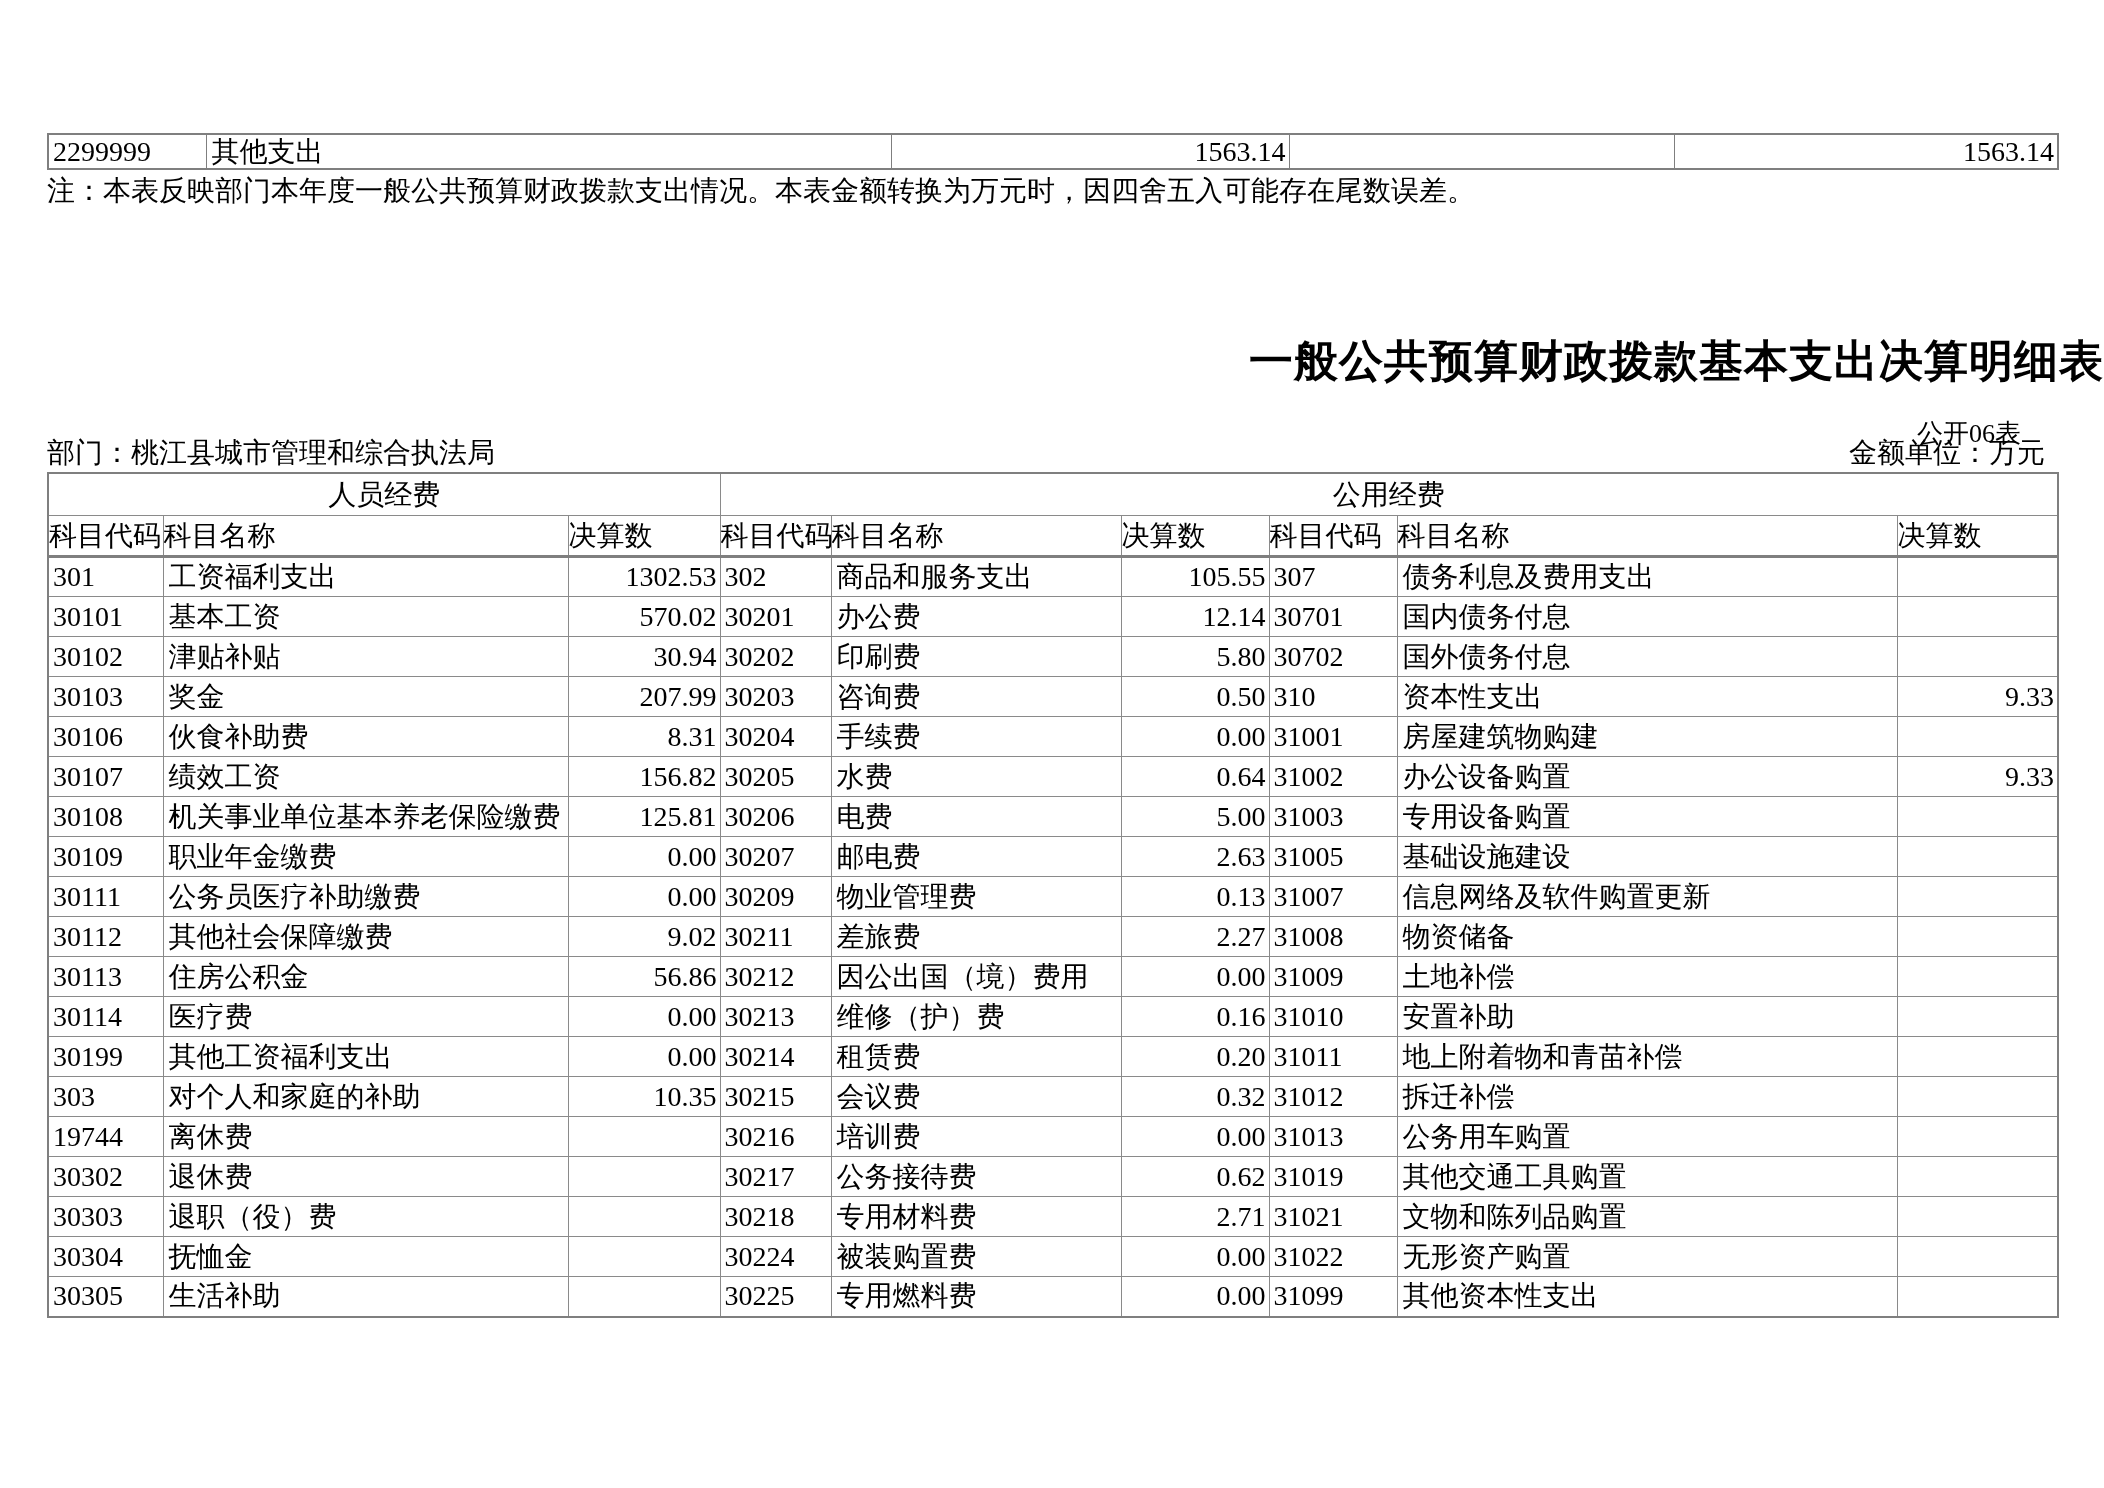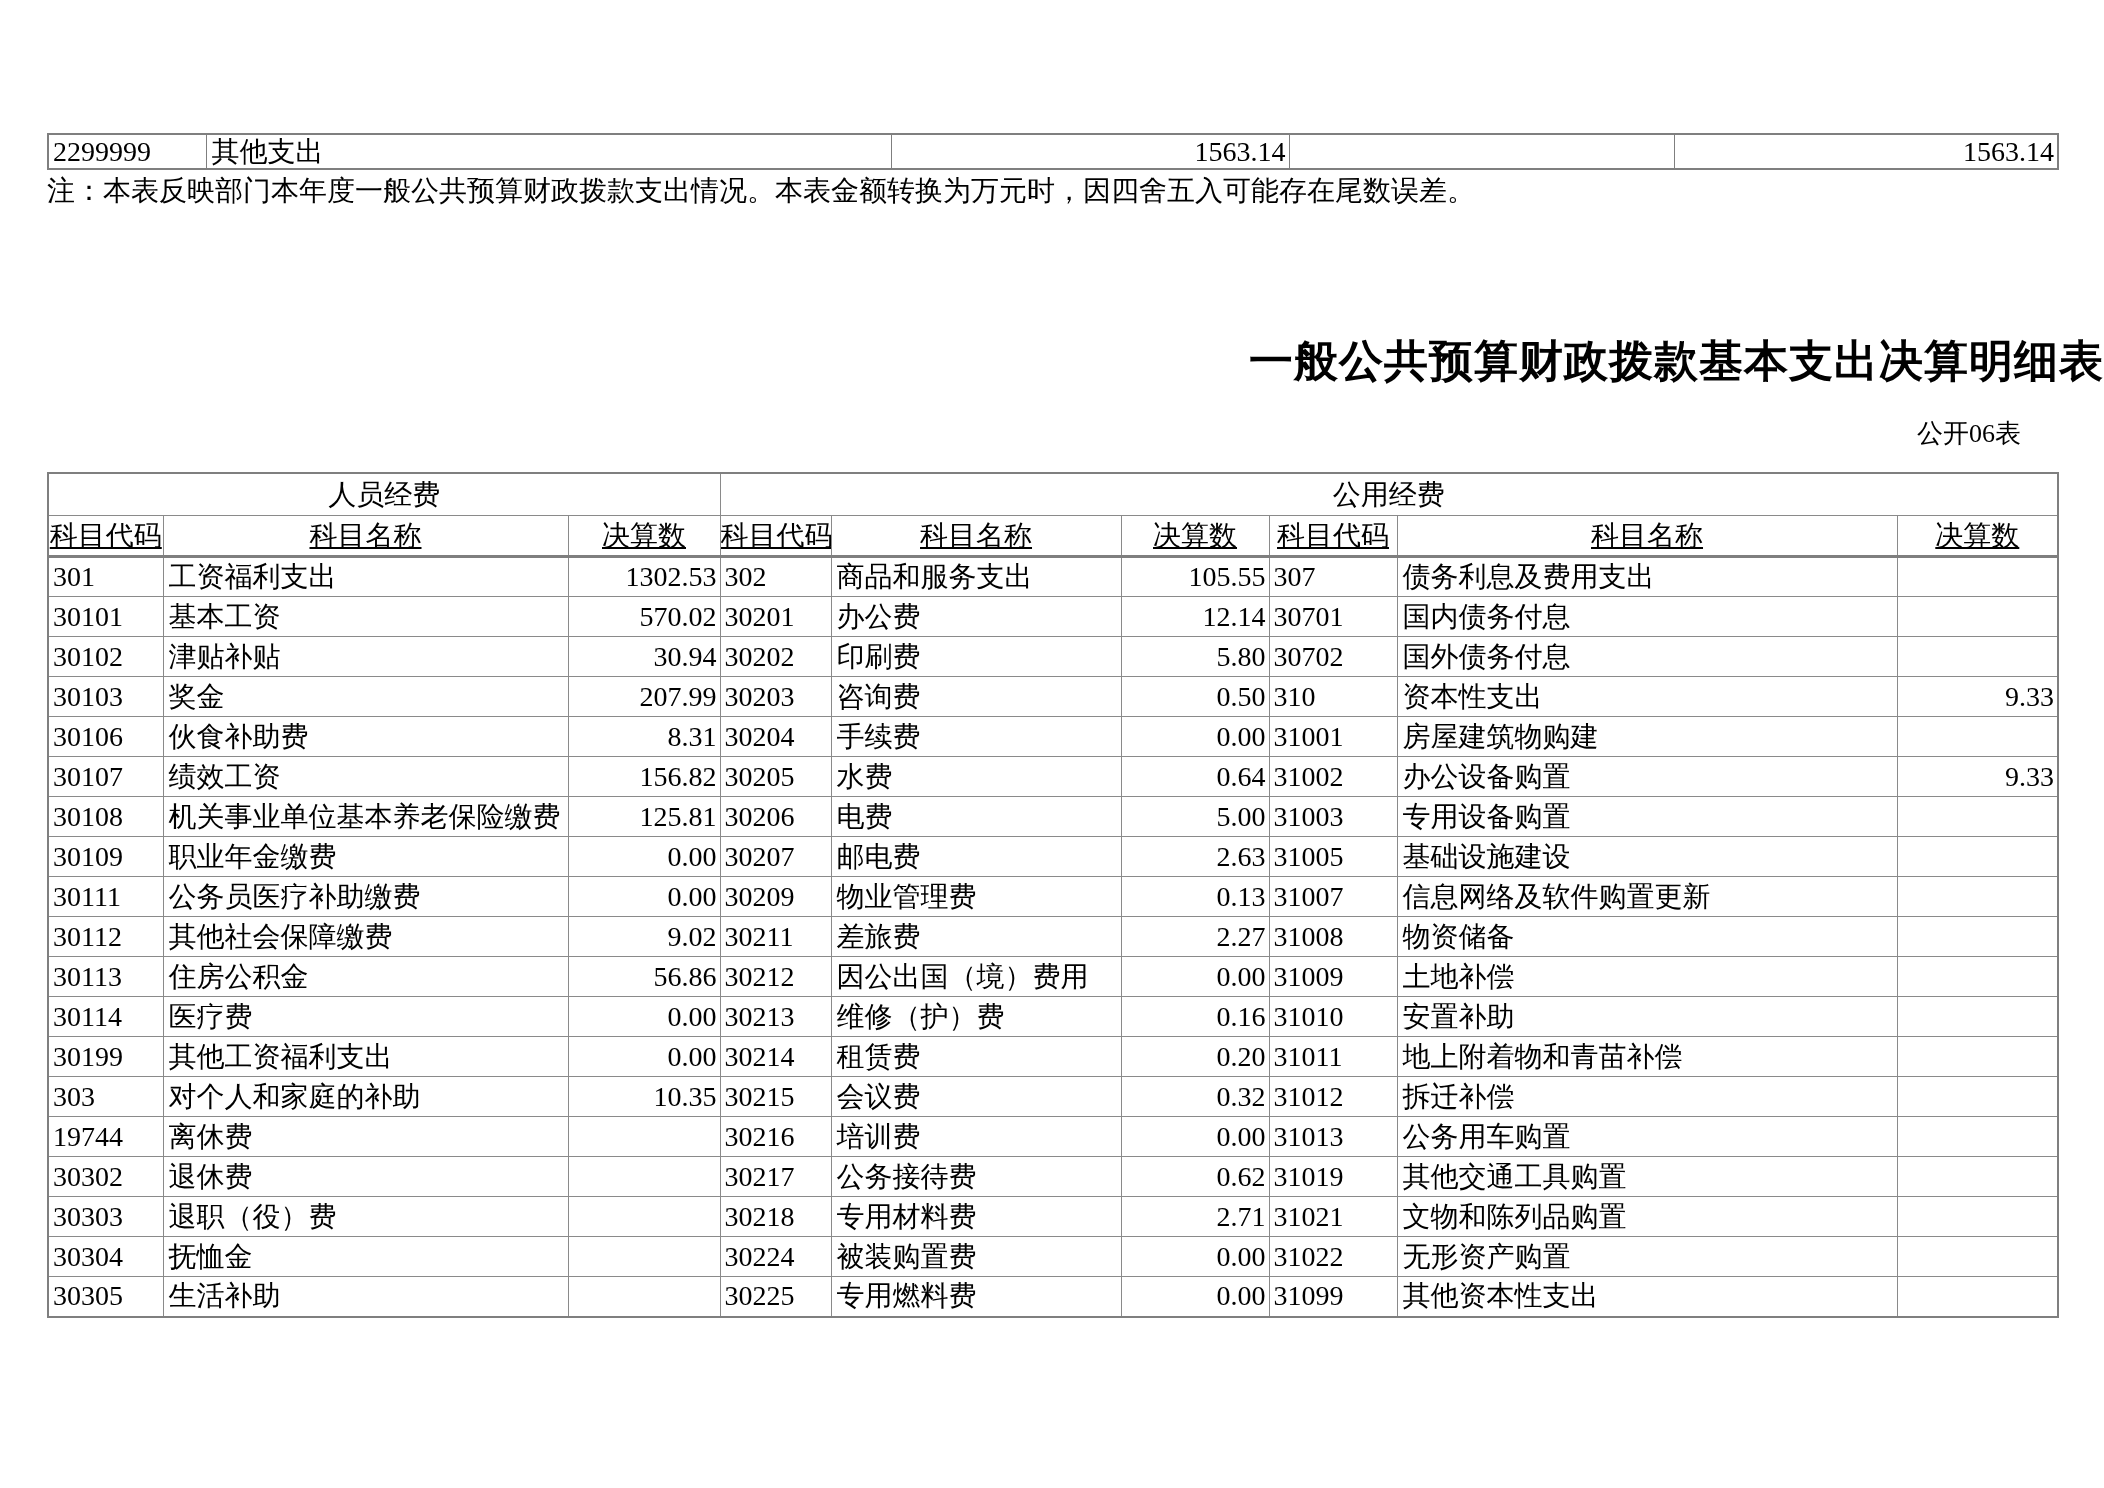--- a/index.html
+++ b/index.html
@@ -56,21 +56,21 @@
     font-size:28px;
     padding-left:40px;
   }
   #main-table td,#main-table th{
     border:1px solid #8a8a8a;
     overflow:hidden;white-space:nowrap;
     padding:0;
     font-weight:normal;
   }
   #main-table thead tr.group-row th{height:41px;text-align:center;}
-  #main-table thead tr.header-row th{height:39px;text-align:center;text-decoration:underline;}
+  #main-table thead tr.header-row th{height:39px;text-align:left;}
   #main-table thead tr.header-row th{border-bottom:3px solid #7f7f7f;}
   #main-table tbody tr{height:40px;}
   .c-code{text-align:left;padding-left:4px !important;}
   .c-name{text-align:left;padding-left:5px !important;}
   .c-num{text-align:right;padding-right:3px !important;}
 </style>
 </head>
 <body>
 
 <div id="page">
@@ -92,20 +92,24 @@
         <td class="c-num">1563.14</td>
       </tr>
     </tbody>
   </table>
 
   <div id="note">注：本表反映部门本年度一般公共预算财政拨款支出情况。本表金额转换为万元时，因四舍五入可能存在尾数误差。</div>
 
   <div id="title">一般公共预算财政拨款基本支出决算明细表</div>
 
   <div id="table-code">公开06表</div>
+  <div id="meta-row">
+    <span class="dept">部门：桃江县城市管理和综合执法局</span>
+    <span class="unit">金额单位：万元</span>
+  </div>
 
   <table id="main-table">
     <colgroup>
       <col style="width:115px">
         <col style="width:405px">
         <col style="width:152px">
       <col style="width:111px">
         <col style="width:290px">
         <col style="width:148px">
       <col style="width:128px">

